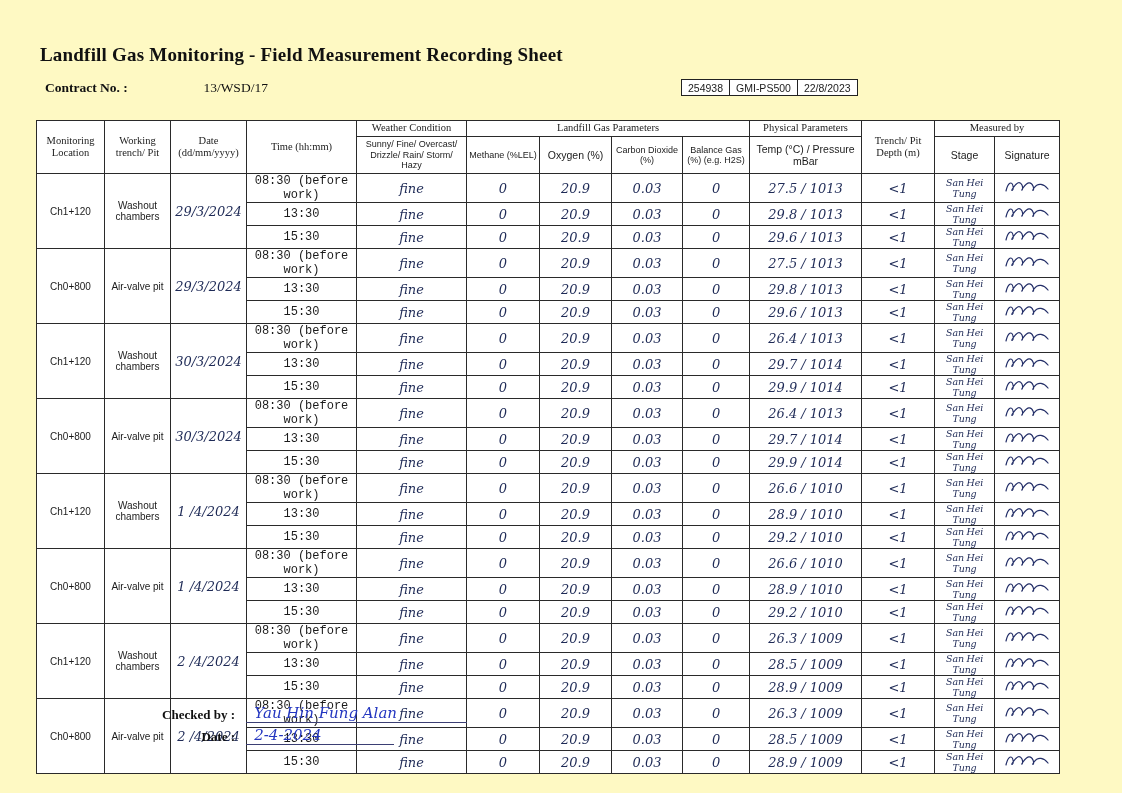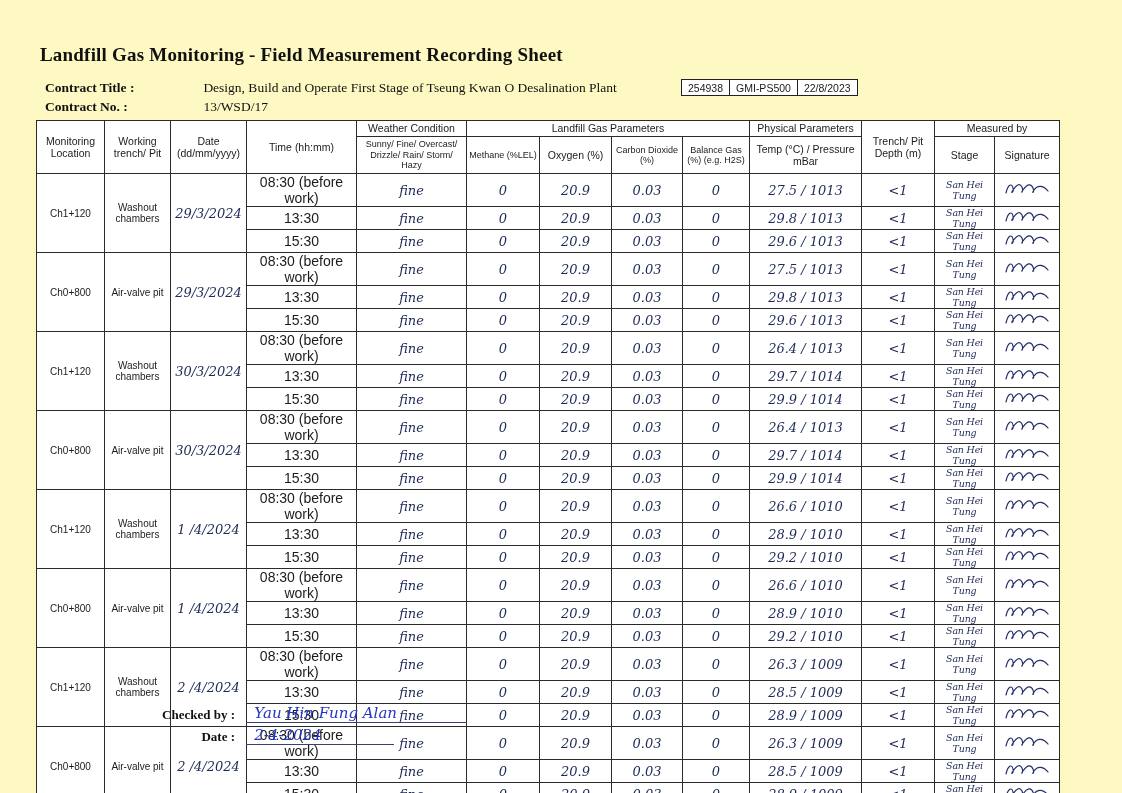--- a/index.html
+++ b/index.html
@@ -7,49 +7,45 @@
   .sheet{position:relative;width:1122px;height:793px;background:#fef9c3;overflow:hidden;}
   .title{position:absolute;left:40px;top:44px;font-family:"Liberation Serif",serif;font-size:19px;font-weight:700;color:#111;letter-spacing:.2px;}
   .contract{position:absolute;left:45px;top:78px;font-family:"Liberation Serif",serif;font-size:13.5px;color:#111;}
   .crow{height:19px;line-height:19px;}
   .clbl{display:inline-block;width:155px;font-weight:700;}
   .equip{position:absolute;left:681px;top:79px;border-collapse:collapse;font-size:10.5px;background:#fff;}
   .equip th,.equip td{border:1px solid #222;height:15px;padding:0 6px;font-weight:400;text-align:center;white-space:nowrap;}
   .main{position:absolute;left:36px;top:120px;border-collapse:collapse;table-layout:fixed;width:1023px;font-size:10.5px;background:#fff;}
   .main th,.main td{border:1px solid #2a2a2a;text-align:center;vertical-align:middle;padding:0 2px;overflow:hidden;}
   .main thead th{font-weight:400;line-height:1.15;}
-  .main thead tr.r1 th{height:15px;}
+  .main thead tr.r1 th{height:15px;font-family:Liberation Serif, serif;}
   .main thead tr.r2 th{height:36px;}
   .main thead th.small{font-size:9px;}
   .main tbody tr{height:22.7px;}
   .main tbody td{font-size:10px;}
   .main td.hw{font-family:"DejaVu Serif",serif;font-style:italic;font-size:13px;color:#1e2a56;}
   .main td.name-hw{font-size:9.5px;letter-spacing:-.2px;}
-  .main td.time{font-size:14px;}
+  .main td.time{font-size:12px;font-family:Liberation Mono, monospace;}
   .main td.sig{padding:0;}
   .footer{position:absolute;left:140px;top:704px;font-family:"Liberation Serif",serif;font-size:13px;color:#111;}
   .frow{margin-bottom:3px;}
   .flbl{display:inline-block;width:95px;text-align:right;font-weight:700;}
   .fline{display:inline-block;border-bottom:1.5px solid #3b3f74;margin-left:8px;padding:0 8px 0;vertical-align:bottom;}
   .w1{width:205px;}
   .w2{width:132px;}
   .hwblue{font-family:"DejaVu Serif",serif;font-style:italic;color:#2336c0;font-size:15px;white-space:nowrap;}
 </style>
 </head>
 <body>
 
 <div class="sheet">
 
   <div class="title">Landfill Gas Monitoring - Field Measurement Recording Sheet</div>
 
   <div class="contract">
-    <div class="crow">
-      <span class="clbl">Contract Title :</span>
-      <span>Design, Build and Operate First Stage of Tseung Kwan O Desalination Plant</span>
-    </div>
     <div class="crow">
       <span class="clbl">Contract No. :</span>
       <span>13/WSD/17</span>
     </div>
   </div>
 
   <table class="equip">
     <tbody>
       <tr>
         <td>254938</td>

